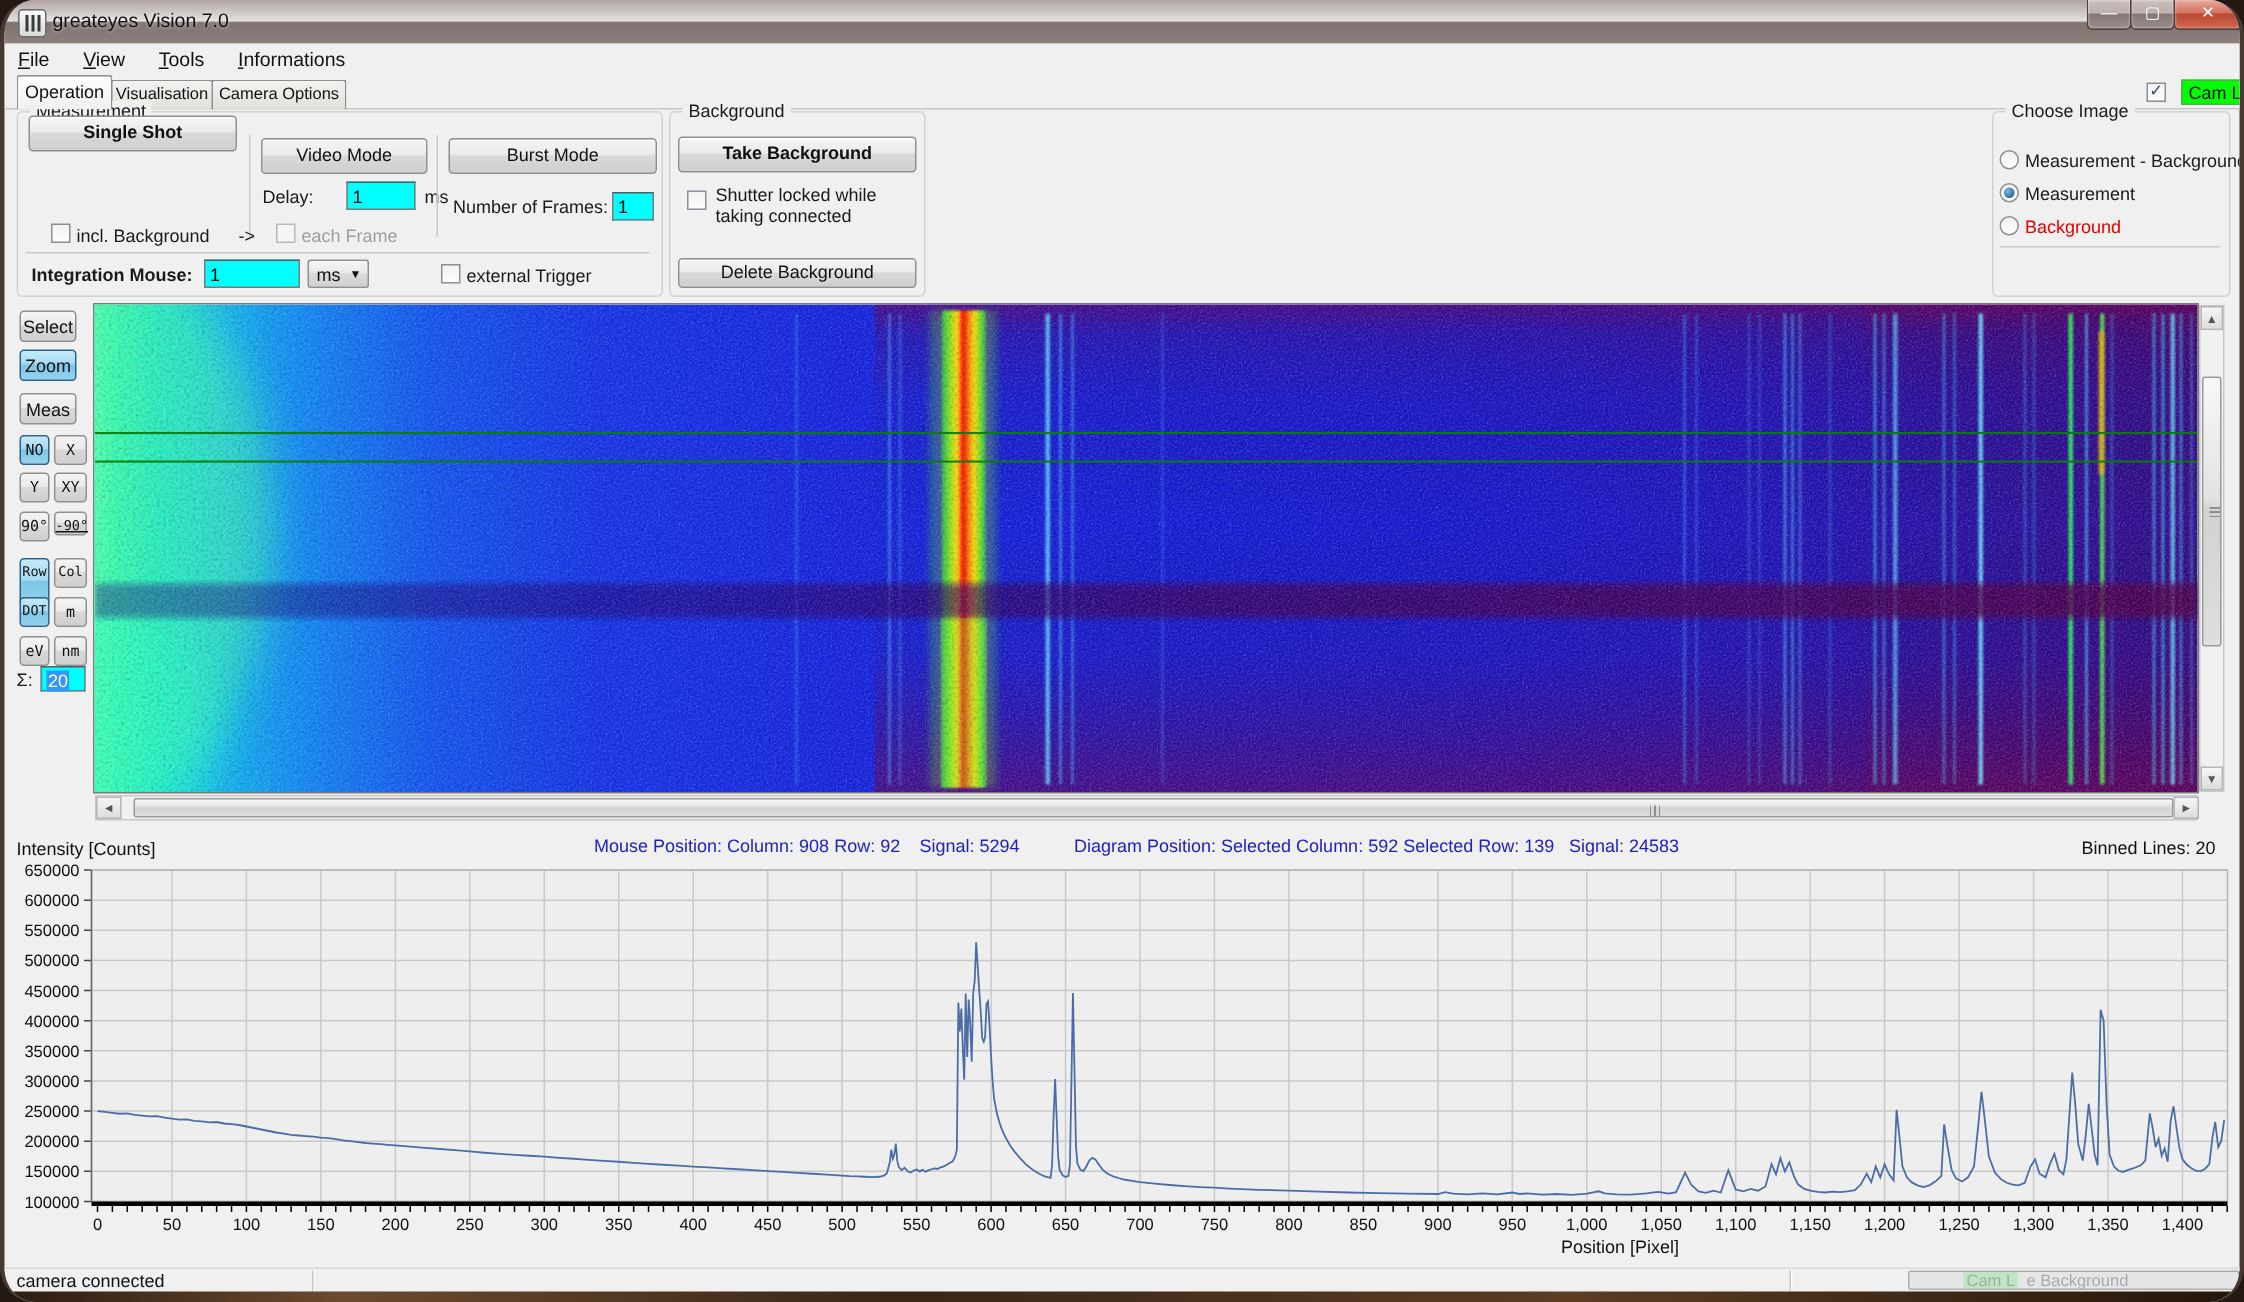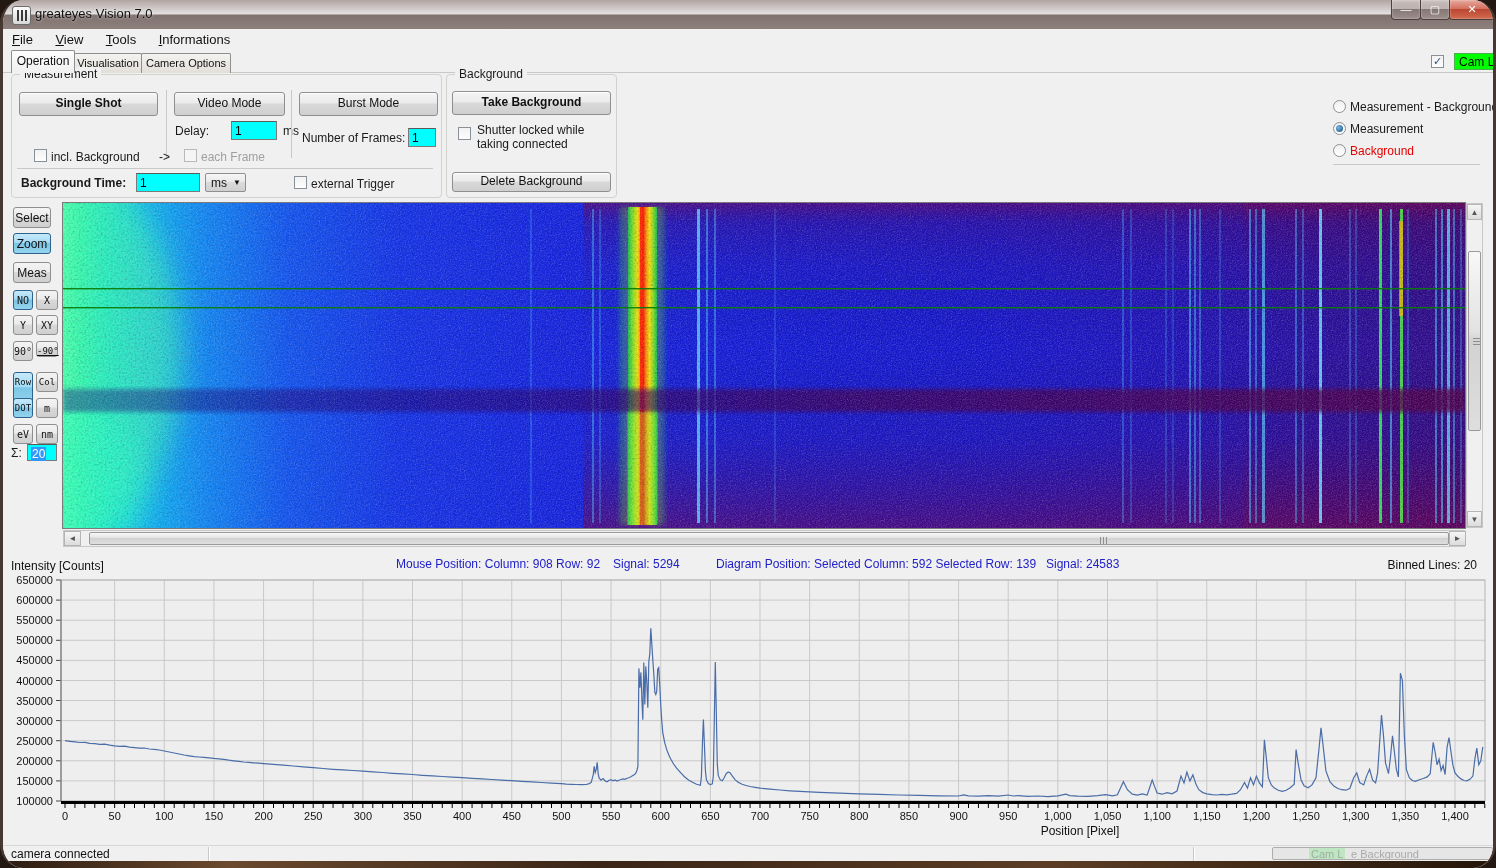--- a/index.html
+++ b/index.html
@@ -118,51 +118,54 @@
     <div class="tab active" style="left:8px;top:-1px;width:62px;height:22px;line-height:21px;">Operation</div>
     <div class="tab" style="left:71px;top:2px;width:66px;height:19px;line-height:18px;font-size:11px;">Visualisation</div>
     <div class="tab" style="left:138px;top:2px;width:88px;height:19px;line-height:18px;font-size:11px;">Camera Options</div>
   </div>
   <div class="abs cbbox" style="left:1428px;top:55px;">✓</div>
   <div class="abs" id="cam-indicator" style="background: rgb(0, 255, 0);">Cam L</div>
 
   <div class="abs gbox" style="left:8px;top:74px;width:429px;height:122px;">
     <span class="legend">Measurement</span>
   </div>
-  <div class="abs btn bold" style="left:16px;top:92px;width:137px;height:22px;line-height:21px;">Single Shot</div>
+  <div class="abs btn bold" style="left:16px;top:77px;width:137px;height:22px;line-height:21px;">Single Shot</div>
   <div class="vsep" style="left:163px;top:90px;height:68px;"></div>
   <div class="abs btn" style="left:171px;top:92px;width:109px;height:22px;line-height:21px;">Video Mode</div>
   <span class="lbl" style="left:172px;top:124px;">Delay:</span>
   <div class="cyan-input" style="left:228px;top:121px;width:46px;height:19px;">1</div>
   <span class="lbl" style="left:280px;top:124px;">ms</span>
   <div class="vsep" style="left:288px;top:90px;height:68px;"></div>
   <div class="abs btn" style="left:296px;top:92px;width:137px;height:22px;line-height:21px;">Burst Mode</div>
   <span class="lbl" style="left:299px;top:131px;">Number of Frames:</span>
   <div class="cyan-input" style="left:405px;top:128px;width:28px;height:19px;">1</div>
   <div class="cbbox" style="left:31px;top:149px;"></div>
   <span class="lbl" style="left:48px;top:150px;">incl. Background</span>
   <span class="lbl" style="left:156px;top:150px;">-&gt;</span>
   <div class="cbbox dis" style="left:181px;top:149px;"></div>
   <span class="lbl dis" style="left:198px;top:150px;">each Frame</span>
   <div class="hsep" style="left:14px;top:168px;width:416px;"></div>
-  <span class="lbl bold" style="left:18px;top:176px;">Background Time:</span>
+  <span class="lbl bold" style="left:18px;top:176px;">Integration Mouse:</span>
   <div class="cyan-input" style="left:133px;top:173px;width:64px;height:19px;">1</div>
   <div class="combo" style="left:202px;top:173px;width:41px;height:19px;"><span>ms</span><span class="arr">▼</span></div>
   <div class="cbbox" style="left:291px;top:176px;"></div>
   <span class="lbl" style="left:308px;top:177px;">external Trigger</span>
 
   <div class="abs gbox" style="left:443px;top:74px;width:169px;height:122px;">
     <span class="legend">Background</span>
   </div>
   <div class="abs btn bold" style="left:449px;top:91px;width:157px;height:22px;line-height:21px;">Take Background</div>
   <div class="cbbox" style="left:455px;top:127px;"></div>
   <span class="lbl" style="left:474px;top:123px;">Shutter locked while</span>
   <span class="lbl" style="left:474px;top:137px;">taking connected</span>
   <div class="abs btn" style="left:449px;top:172px;width:157px;height:18px;line-height:17px;">Delete Background</div>
 
+  <div class="abs gbox" style="left:1325px;top:74px;width:157px;height:122px;">
+    <span class="legend">Choose Image</span>
+  </div>
   <div class="radio" style="left:1330px;top:100px;"></div>
   <span class="rlabel" style="left: 1347px; top: 100px; color: rgb(26, 26, 26);">Measurement - Background</span>
   <div class="radio selected" style="left:1330px;top:122px;"></div>
   <span class="rlabel" style="left: 1347px; top: 122px; color: rgb(26, 26, 26);">Measurement</span>
   <div class="radio" style="left:1330px;top:144px;"></div>
   <span class="rlabel" style="left: 1347px; top: 144px; color: rgb(232, 0, 0);">Background</span>
   <div class="hsep" style="left:1330px;top:164px;width:147px;"></div>
 
   <div class="abs tbtn" style="left:10px;top:207px;width:38px;height:21px;line-height:20px;">Select</div>
   <div class="abs tbtn active" style="left:10px;top:233px;width:38px;height:21px;line-height:20px;">Zoom</div>

